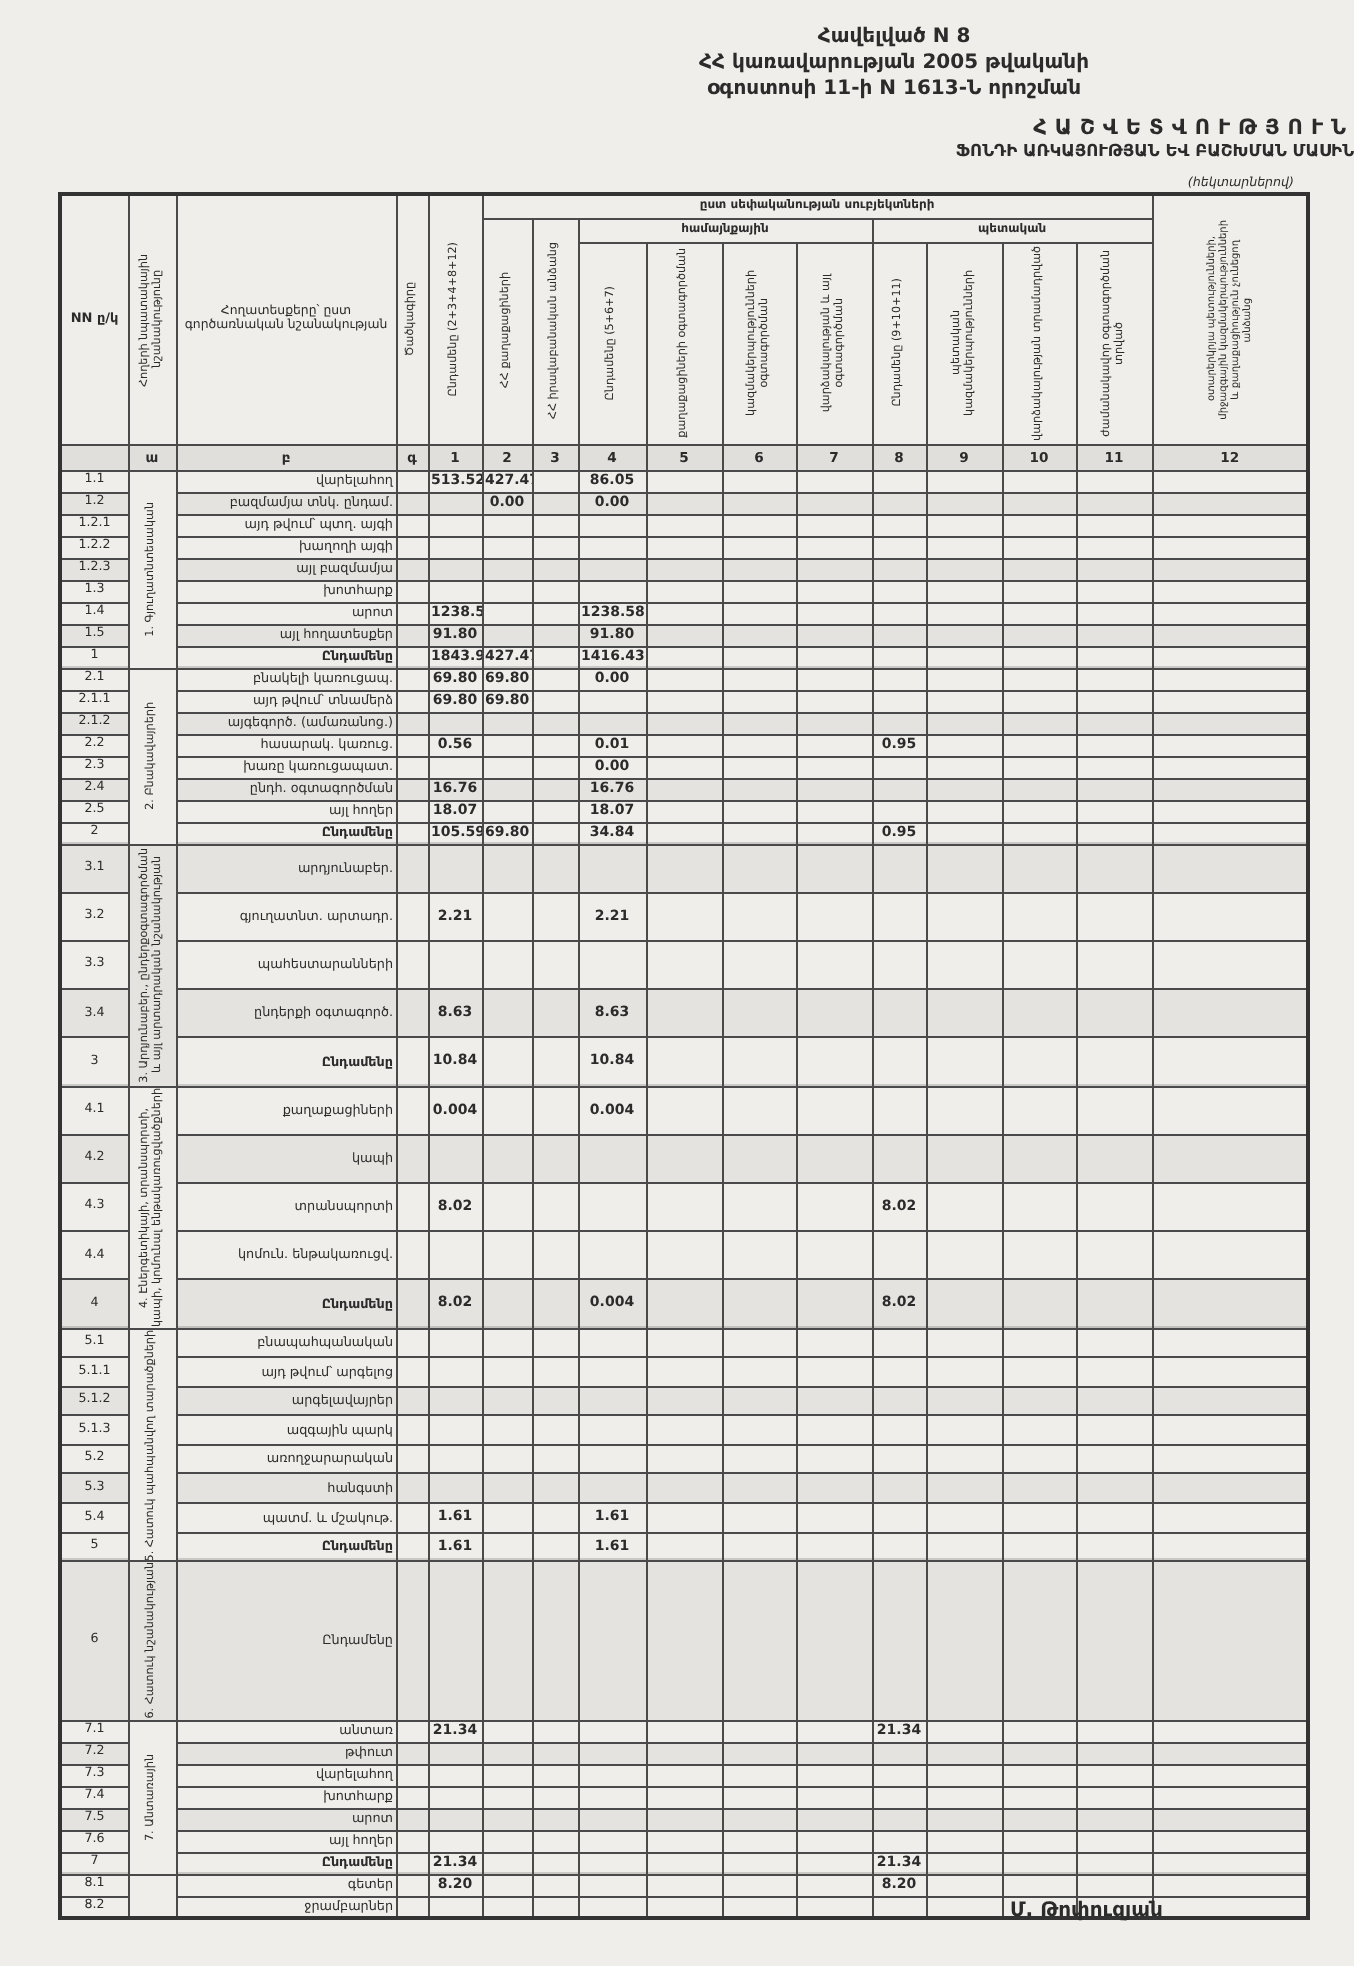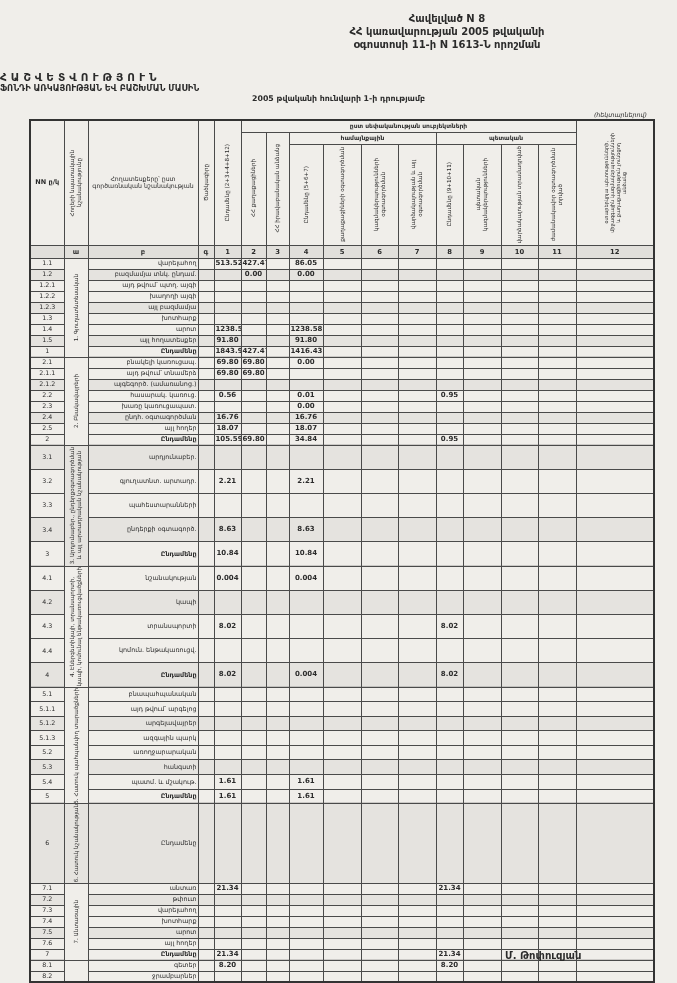--- a/index.html
+++ b/index.html
@@ -9,23 +9,23 @@
     font-family:"DejaVu Sans",sans-serif;
     color:#2b2b2b;
     position:relative;
   }
   .page{width:677px;height:778px;position:relative;padding-top:12px;box-sizing:border-box;}
 
   
   .appendix{width:420px;margin:0 20px 0 auto;text-align:center;font-size:10px;font-weight:bold;line-height:1.3;}
 
   
-  .title{margin-top:20px;text-align:left;font-size:10.5px;font-weight:bold;letter-spacing:4px;}
+  .title{margin-top:7px;text-align:right;font-size:10.5px;font-weight:bold;letter-spacing:4px;}
   .sub1{margin-top:4px;text-align:center;font-size:8.3px;font-weight:bold;}
-  .sub2{text-align:left;font-size:8.3px;font-weight:bold;}
+  .sub2{text-align:right;font-size:8.3px;font-weight:bold;}
   .sub3{text-align:center;font-size:7.8px;font-weight:bold;margin-top:1px;}
   .units{width:625px;margin:8px auto 1px auto;text-align:right;font-size:6.3px;font-style:italic;padding-right:4px;box-sizing:border-box;}
 
   
   table{border-collapse:collapse;table-layout:fixed;width:625px;margin:0 auto 0 29px;background:transparent;}
   td{border:1px solid #4a4a4a;padding:0 1px;overflow:hidden;vertical-align:middle;}
   table{border:2px solid #333;}
   thead td{text-align:center;}
 
   .hr1{height:12px;}
@@ -76,21 +76,20 @@
 <div class="page">
 
   <div class="appendix">
     <div>Հավելված N 8</div>
     <div>ՀՀ կառավարության 2005 թվականի</div>
     <div>օգոստոսի 11-ի N 1613-Ն որոշման</div>
   </div>
 
   <div class="title">ՀԱՇՎԵՏՎՈՒԹՅՈՒՆ</div>
   <div class="sub2">ՖՈՆԴԻ ԱՌԿԱՅՈՒԹՅԱՆ ԵՎ ԲԱՇԽՄԱՆ ՄԱՍԻՆ</div>
-  <div class="sub3">2005 թվականի հունվարի 1-ի դրությամբ</div>
 
   <div class="units">(հեկտարներով)</div>
 
   <table>
     <colgroup>
       <col style="width:34px">
         <col style="width:24px">
         <col style="width:110px">
         <col style="width:16px">
       <col style="width:27px">
@@ -561,21 +560,21 @@
           <td class="val"></td>
           <td class="val"></td>
           <td class="val"></td>
           <td class="val"></td>
         </tr>
         <tr>
           <td class="no">4.1</td>
           <td class="sec" rowspan="5">
             <div class="vt secvt">4. Էներգետիկայի, տրանսպորտի, կապի, կոմունալ ենթակառուցվածքների</div>
           </td>
-          <td class="lbl">նշանակության</td>
+          <td class="lbl">քաղաքացիների</td>
           <td class="code"></td>
           <td class="val">0.004</td>
           <td class="val"></td>
           <td class="val"></td>
           <td class="val">0.004</td>
           <td class="val"></td>
           <td class="val"></td>
           <td class="val"></td>
           <td class="val"></td>
           <td class="val"></td>

